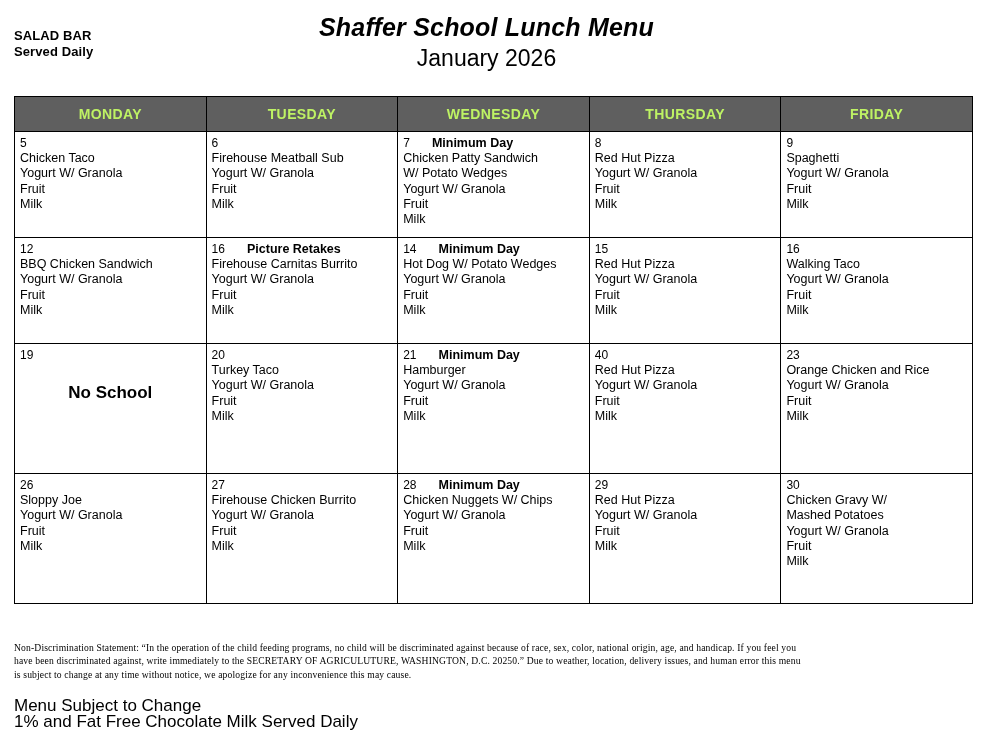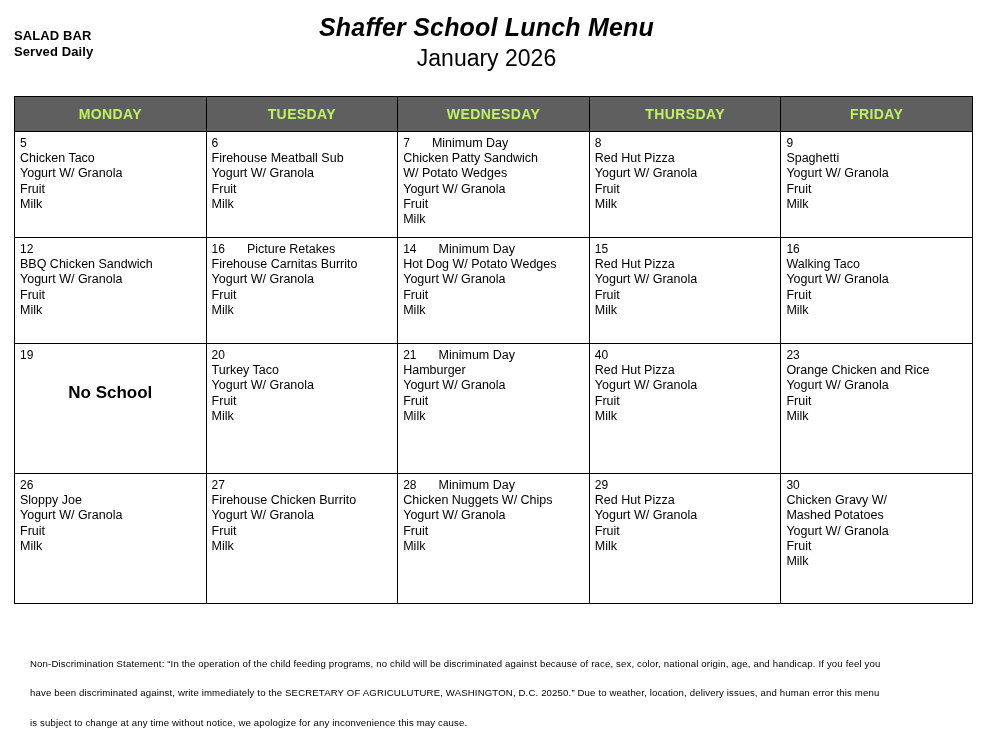--- a/index.html
+++ b/index.html
@@ -95,21 +95,21 @@
     line-height: 15.2px;
   }
   .date-line {
     white-space: nowrap;
     display: block;
   }
   .date-num {
     font-size: 12px;
   }
   .note {
-    font-weight: normal;
+    font-weight: bold;
     font-size: 12.5px;
     margin-left: 22px;
   }
   .item {
     display: block;
     white-space: nowrap;
   }
   .noschool {
     display: block;
     text-align: center;
@@ -124,21 +124,21 @@
     left: 14px;
     top: 641px;
     width: 962px;
   }
   .nondiscrim {
     font-size: 9.6px;
     line-height: 13.4px;
     letter-spacing: .15px;
     color: #000000;
   }
-  .nondiscrim p { margin: 16px; }
+  .nondiscrim p { margin: 0; font-family: Liberation Serif, serif; }
   .footer-bottom {
     margin-top: 17px;
     font-size: 17px;
     line-height: 16px;
   }
   .footer-bottom .line1 { display: block; }
   .footer-row2 {
     display: block;
     position: relative;
   }

